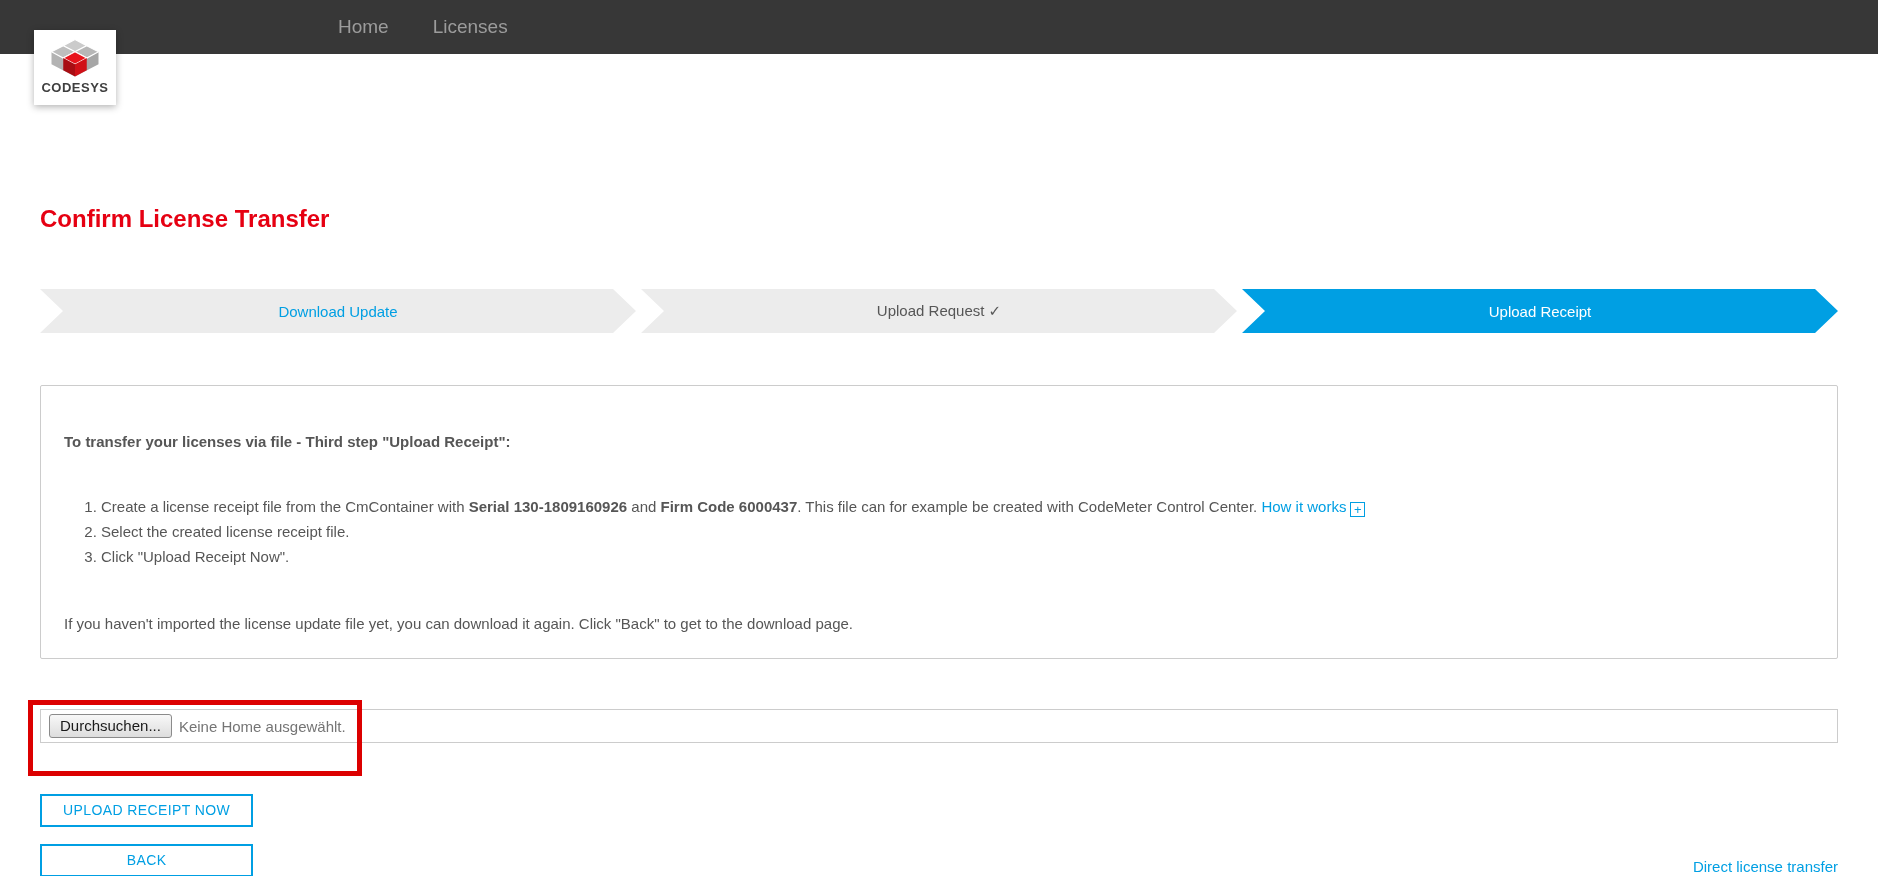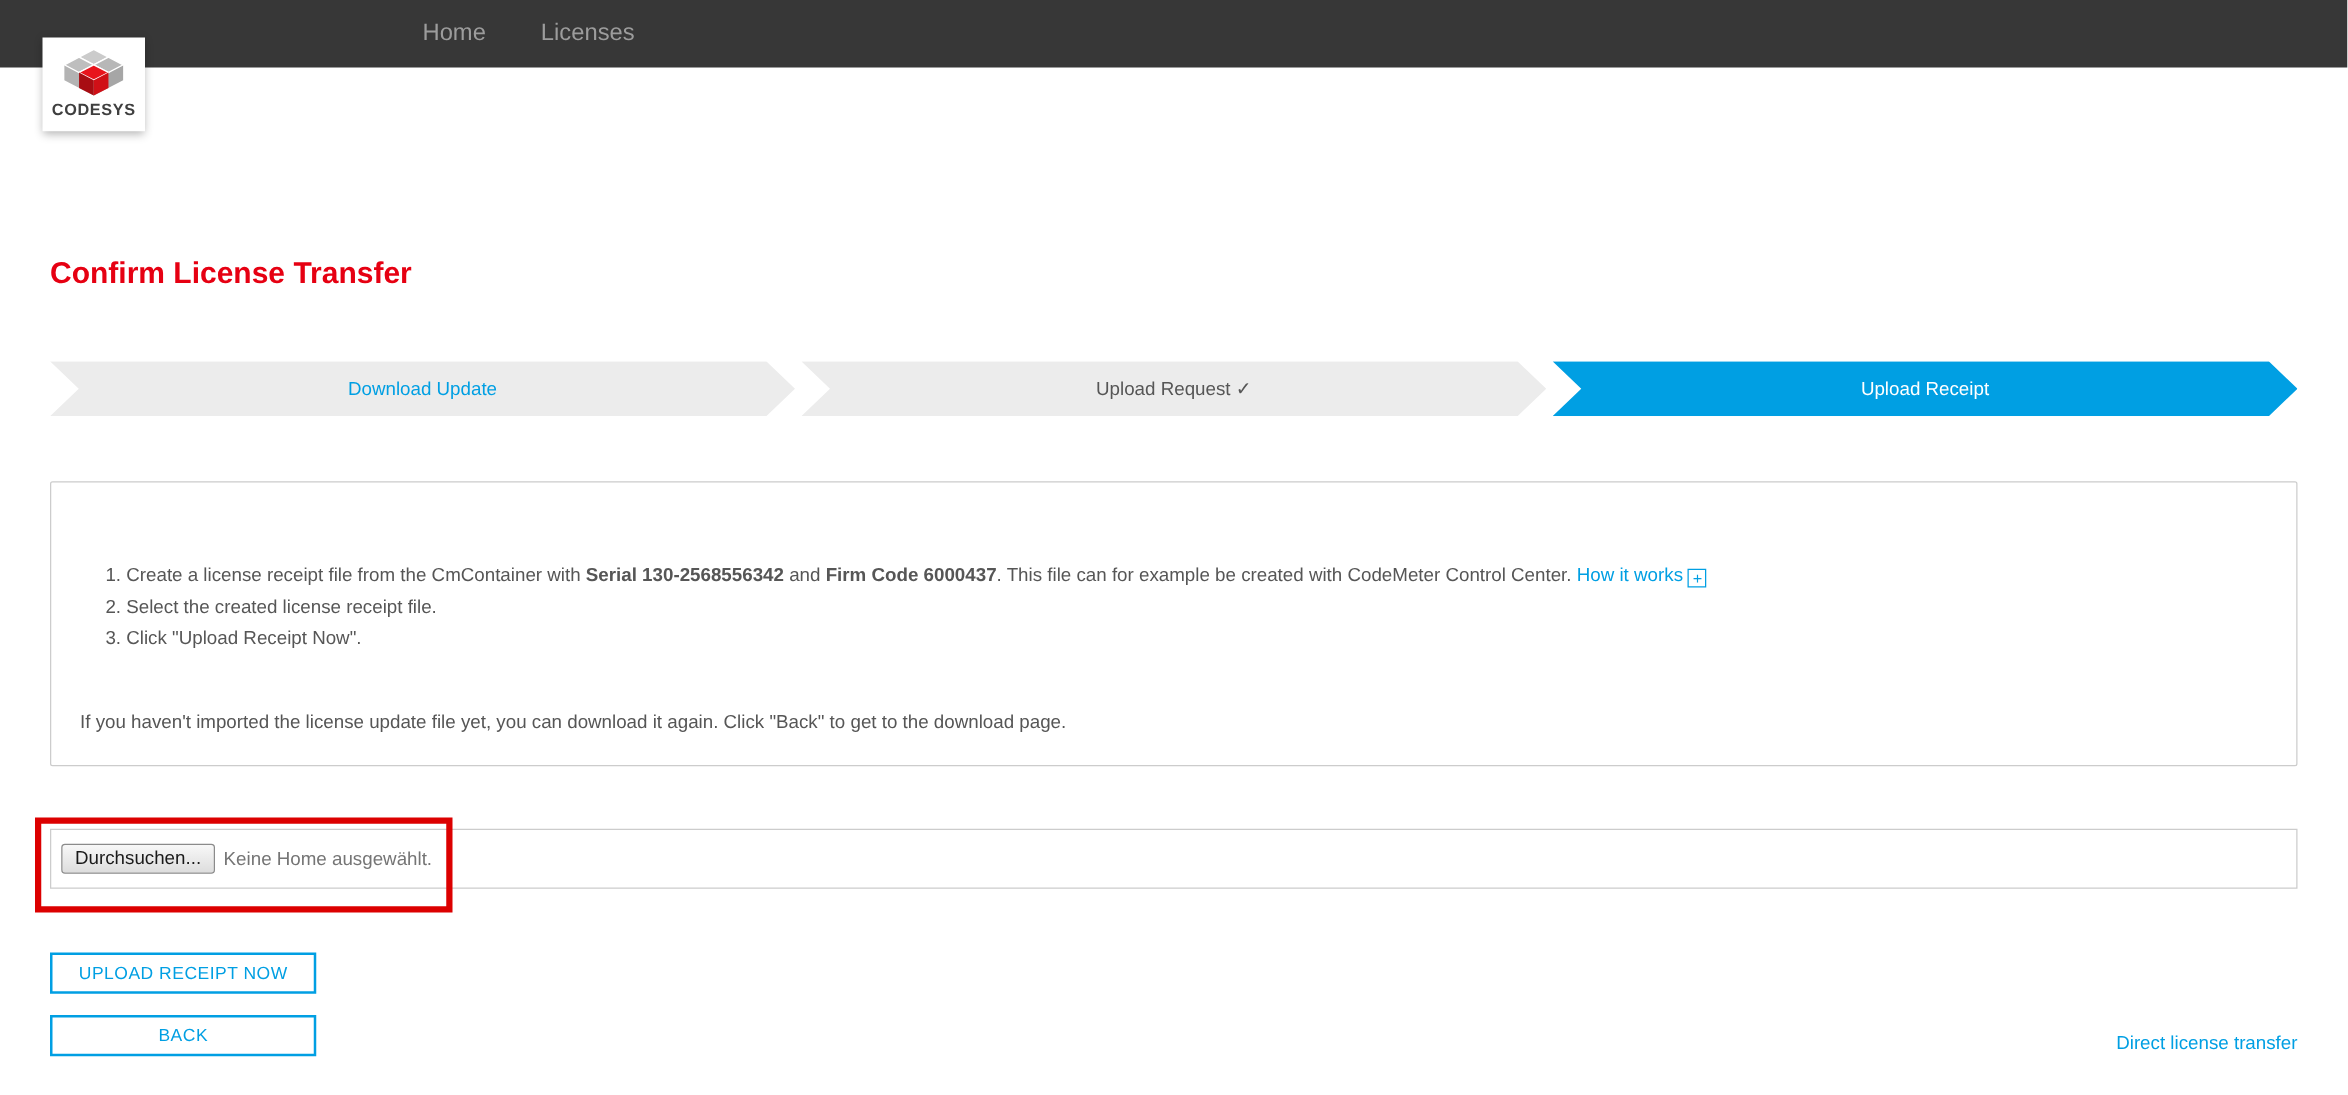--- a/index.html
+++ b/index.html
@@ -49,21 +49,21 @@
   .bold{font-weight:bold;}
   .inline-link{color:var(--accent);text-decoration:none;cursor:pointer;}
   .plus-icon{display:inline-block;width:15px;height:15px;border:1px solid var(--accent);
     color:var(--accent);font-size:13px;line-height:13px;text-align:center;vertical-align:-2px;
     margin-left:4px;cursor:pointer;}
   .info-footer{margin-top:46px;color:#565656;}
 
   
   .file-section{position:relative;margin:50px 40px 0 40px;}
   .file-label{font-size:15px;color:#565656;}
-  .file-input-row{margin-top:18px;height:48px;border:1px solid var(--border);border-radius:0;
+  .file-input-row{margin-top:18px;height:34px;border:1px solid var(--border);border-radius:0;
     background:#fff;display:flex;align-items:center;padding-left:8px;cursor:pointer;}
   .browse-btn{font-size:15px;color:#1a1a1a;background:linear-gradient(#f8f8f8,#dddddd);
     border:1px solid #8b8b8b;border-radius:3px;padding:2px 10px 3px 10px;cursor:pointer;
     font-family:"Liberation Sans","DejaVu Sans",sans-serif;}
   .no-file{font-size:15px;color:var(--muted);margin-left:7px;}
   .highlight-box{position:absolute;left:-12px;top:-9px;width:334px;height:76px;
     border:5px solid var(--highlight-red);pointer-events:none;z-index:4;}
 
   
   .actions{margin:51px 40px 0 40px;display:flex;justify-content:space-between;align-items:flex-end;}
@@ -107,23 +107,24 @@
   </div>
   <div class="step done">
     <span>Upload Request ✓</span>
   </div>
   <div class="step active">
     <span>Upload Receipt</span>
   </div>
 </div>
 
 <div class="info-box">
+  <p class="info-intro">To transfer your licenses via file - Third step "Upload Receipt":</p>
   <ol>
     <li>
-      <span>Create a license receipt file from the CmContainer with </span><span class="bold">Serial 130-2568556342</span><span> and </span><span class="bold">Firm Code 6000437</span><span>. This file can for example be created with CodeMeter Control Center. </span><a class="inline-link">How it works</a><span class="plus-icon">+</span>
+      <span>Create a license receipt file from the CmContainer with </span><span class="bold">Serial 130-1809160926</span><span> and </span><span class="bold">Firm Code 6000437</span><span>. This file can for example be created with CodeMeter Control Center. </span><a class="inline-link">How it works</a><span class="plus-icon">+</span>
     </li>
     <li>Select the created license receipt file.</li>
     <li>Click "Upload Receipt Now".</li>
   </ol>
   <p class="info-footer">If you haven't imported the license update file yet, you can download it again. Click "Back" to get to the download page.</p>
 </div>
 
 <div class="file-section">
   <div class="highlight-box"></div>
   <div class="file-input-row">

